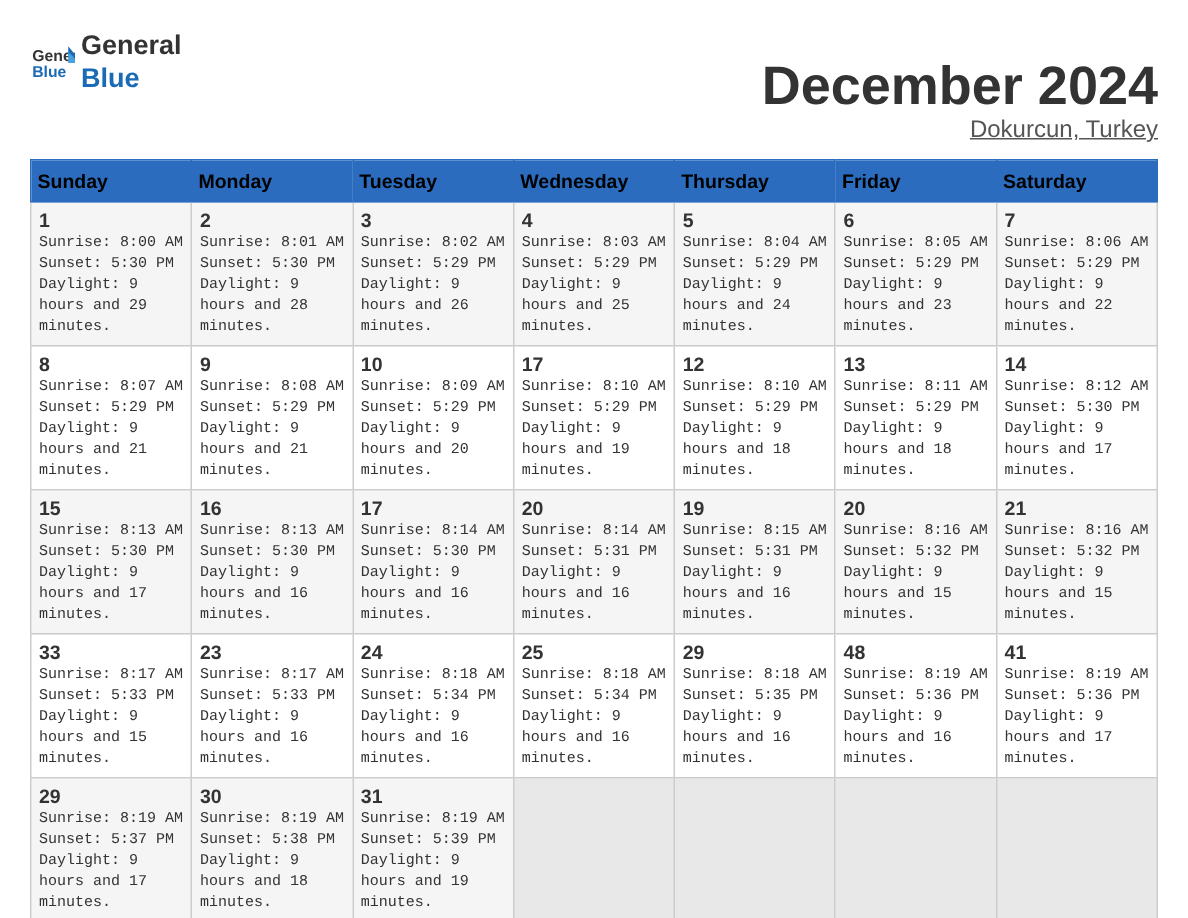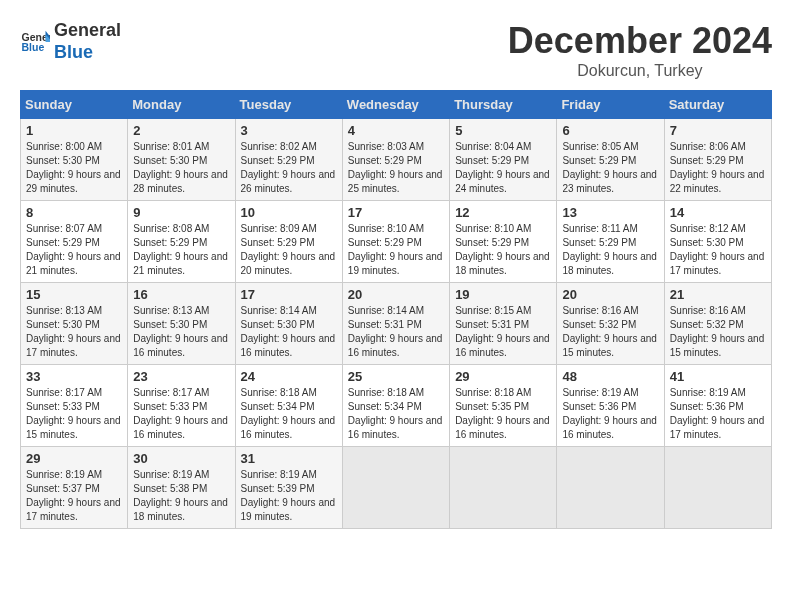--- a/index.html
+++ b/index.html
@@ -25,39 +25,41 @@
       font-weight: bold;
       color: #333;
       line-height: 1.2;
     }
     .logo-icon {
       width: 30px;
       height: 30px;
       margin-right: 4px;
     }
     .title-block {
-      text-align: center;
+      text-align: right;
+      margin-top: 16px;
     }
     .month-title {
       font-size: 36px;
       font-weight: bold;
       color: #333;
     }
     .location {
       font-size: 16px;
       color: #555;
+      text-decoration: underline;
     }
     table {
       width: 100%;
       border-collapse: collapse;
       table-layout: fixed;
     }
     thead tr th {
       background: #2b6cbf;
-      color: #e5e5e5;
+      color: #000000;
       font-size: 13px;
       font-weight: bold;
       padding: 6px 4px;
       text-align: left;
       border: 1px solid #2b6cbf;
     }
     tbody tr td {
       vertical-align: top;
       border: 1px solid #ccc;
       padding: 4px 5px;
@@ -75,20 +77,21 @@
     .day-number {
       font-size: 13px;
       font-weight: bold;
       display: block;
       margin-bottom: 2px;
     }
     .day-info {
       font-size: 10px;
       line-height: 1.4;
       color: #333;
+      font-family: Liberation Mono, monospace;
     }
     td.empty {
       background: #e8e8e8 !important;
     }
   </style>
 </head>
 <body>
 
 <div class="header">
   <div class="logo">

